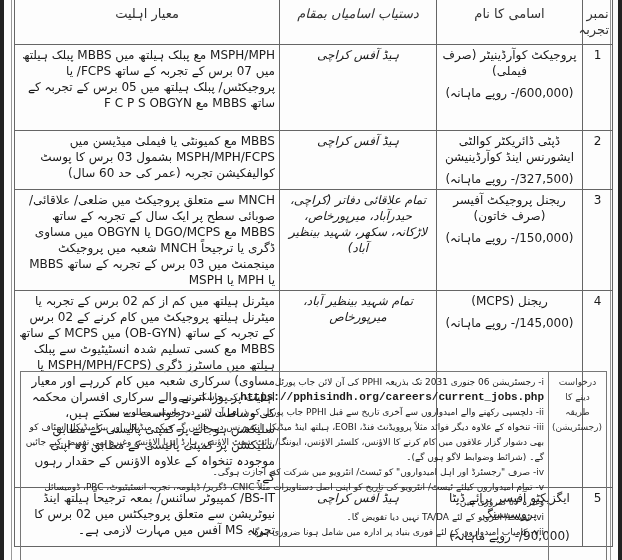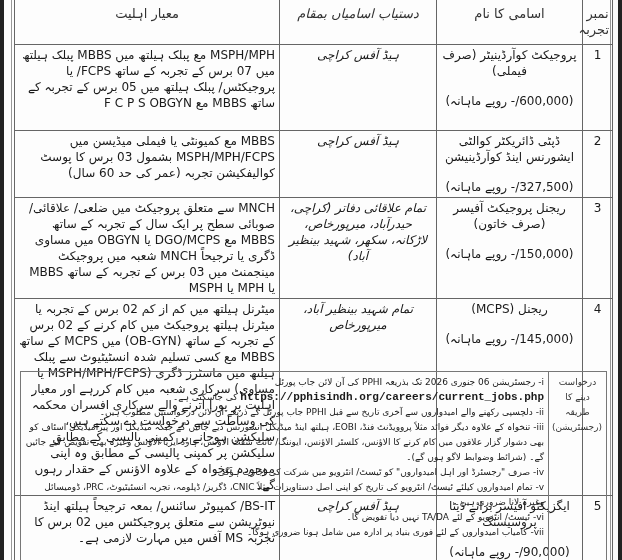--- a/index.html
+++ b/index.html
@@ -19,21 +19,21 @@
   table.jobs td, table.jobs th {
     border: 1px solid #666; vertical-align: top; font-weight: normal;
     font-size: 12px; line-height: 16px; padding: 2px 4px;
   }
   table.jobs th { font-size: 13px; text-align: center; padding: 6px 3px; color: #333; }
   .c-sno { width: 30px; text-align: center; }
   .c-post { width: 146px; text-align: center; }
   .c-loc { width: 157px; text-align: center; font-style: italic; }
   .c-qual { text-align: right; }
   .qual { font-size: 9.5px; line-height: 17px; }
-  .salary { display: block; margin-top: 14px; }
+  .salary { display: block; margin-top: 6px; }
   table.method {
     position: absolute; left: 16px; top: 371px; width: 587px;
     border-collapse: collapse; direction: rtl; table-layout: fixed;
   }
   table.method td { border: 1px solid #777; vertical-align: top; font-size: 9px; line-height: 15px; padding: 3px 4px; }
   .m-label { width: 58px; text-align: center; color: #333; }
   .m-body { text-align: right; height: 200px; }
   .m-item { display: block; }
   .url { font-family: Liberation Mono, monospace; font-weight: bold; font-size: 11px; direction: ltr; unicode-bidi: embed; }
 </style>
@@ -101,21 +101,21 @@
       </tr>
     </tbody>
   </table>
 
   <table class="method">
     <tbody>
         <tr>
       <td class="m-label">درخواست دینے کا طریقہ (رجسٹریشن)</td>
       <td class="m-body">
         <span class="m-item">
-          <span>i- رجسٹریشن 06 جنوری 2026 تک بذریعہ PPHI کی آن لائن جاب پورٹل</span>
+          <span>i- رجسٹریشن 06 جنوری 2031 تک بذریعہ PPHI کی آن لائن جاب پورٹل</span>
           <span class="url">https://pphisindh.org/careers/current_jobs.php</span>
           <span>کی جاسکتی ہے۔</span>
         </span>
         <span class="m-item">ii- دلچسپی رکھنے والے امیدواروں سے آخری تاریخ سے قبل PPHI جاب پورٹل کے ذریعے آن لائن درخواستیں مطلوب ہیں۔</span>
         <span class="m-item">iii- تنخواہ کے علاوہ دیگر فوائد مثلاً پروویڈنٹ فنڈ، EOBI، ہیلتھ اینڈ میڈیکل انشورنس دیے جائیں گے جبکہ میڈیکل اور پیرامیڈیکل اسٹاف کو بھی دشوار گزار علاقوں میں کام کرنے کا الاؤنس، کلسٹر الاؤنس، ایوننگ/ نائٹ شفٹ الاؤنس، ہارڈ ایریا الاؤنس وغیرہ بھی تفویض کیے جائیں گے۔ (شرائط وضوابط لاگو ہوں گے)۔</span>
         <span class="m-item">iv- صرف "رجسٹرڈ اور اہل امیدواروں" کو ٹیسٹ/ انٹرویو میں شرکت کی اجازت ہوگی۔</span>
         <span class="m-item">v- تمام امیدواروں کیلئے ٹیسٹ/ انٹرویو کی تاریخ کو اپنی اصل دستاویزات مثلاً CNIC، ڈگریز/ ڈپلومہ، تجربہ انسٹیٹیوٹ، PRC، ڈومیسائل وغیرہ لانا ضروری ہیں۔</span>
         <span class="m-item">vi- ٹیسٹ/ انٹرویو کے لئے TA/DA نہیں دیا تفویض گا۔</span>
         <span class="m-item">vii- کامیاب امیدواروں کے لئے فوری بنیاد پر ادارہ میں شامل ہونا ضروری ہوگا۔</span>
       </td>

